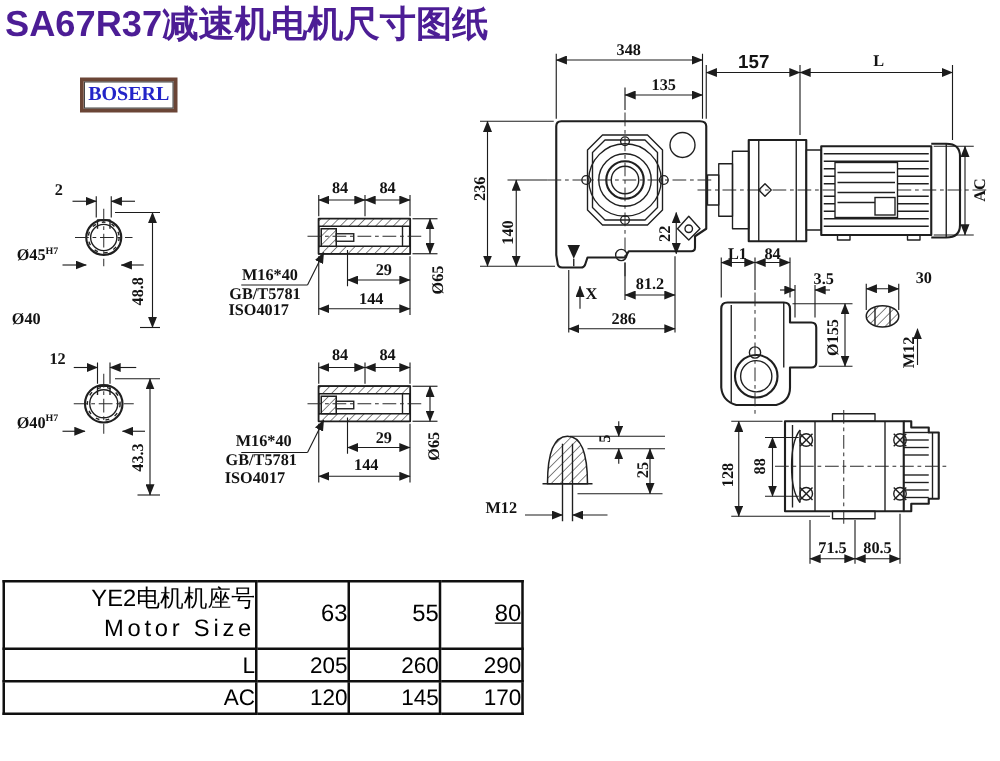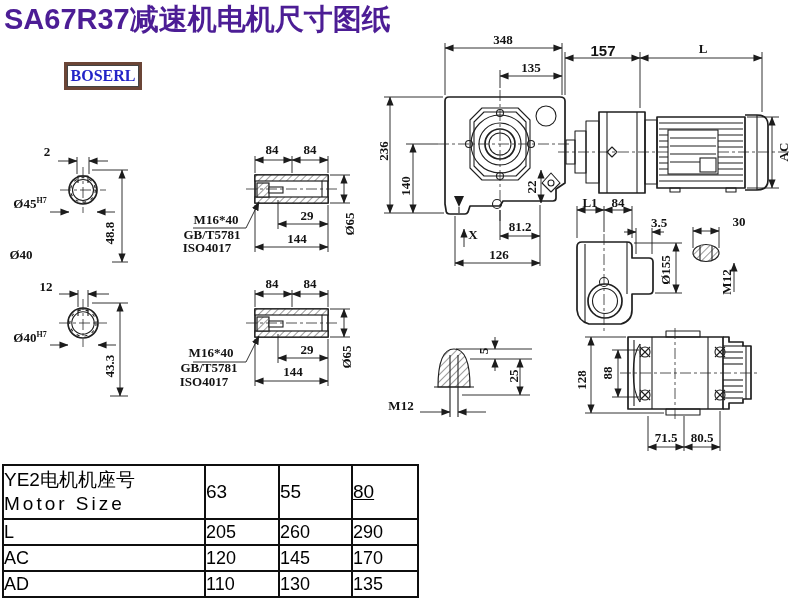--- a/index.html
+++ b/index.html
@@ -28,21 +28,21 @@
   .dim{
     position:absolute;transform:translate(-50%,-50%);
     font:bold 13px "Liberation Serif",serif;color:#131313;white-space:nowrap;
   }
   .dim.rot{transform:translate(-50%,-50%) rotate(-90deg);}
   .dim.sans{font:bold 15px "Liberation Sans",sans-serif;}
   .dim sup{font-size:8px;}
   #spec-table{
     position:absolute;left:2px;top:464px;border-collapse:collapse;
     font:18px "Liberation Sans",sans-serif;color:#000;table-layout:fixed;
-    text-align:left;
+    text-align:right;
   }
   #spec-table td{border:2px solid #0f0f0f;padding:0;}
   #spec-table .c1{width:200px;}
   #spec-table .c2{width:72px;}
   #spec-table .c3{width:71px;}
   #spec-table .c4{width:64px;text-decoration:underline;}
   #spec-table .hd{height:52px;font-size:19px;line-height:1.25;}
   #spec-table .rw{height:26px;}
   .en{letter-spacing:3px;}
 </style>
@@ -338,21 +338,21 @@
 <div class="dim" style="left:293px;top:372px">144</div>
 <div class="dim rot" style="left:347px;top:357px">Ø65</div>
 
 <div class="dim" style="left:503px;top:40px">348</div>
 <div class="dim" style="left:531px;top:68px">135</div>
 <div class="dim rot" style="left:384px;top:151px">236</div>
 <div class="dim rot" style="left:406px;top:186px">140</div>
 <div class="dim rot" style="left:532px;top:187px">22</div>
 <div class="dim" style="left:520px;top:227px">81.2</div>
 <div class="dim" style="left:473px;top:235px">X</div>
-<div class="dim" style="left:499px;top:255px">126</div>
+<div class="dim" style="left:499px;top:255px">286</div>
 
 <div class="dim sans" style="left:603px;top:50px">157</div>
 <div class="dim" style="left:703px;top:49px">L</div>
 <div class="dim rot" style="left:784px;top:152px">AC</div>
 
 <div class="dim" style="left:590px;top:203px">L1</div>
 <div class="dim" style="left:618px;top:203px">84</div>
 <div class="dim" style="left:659px;top:223px">3.5</div>
 <div class="dim" style="left:739px;top:222px">30</div>
 <div class="dim rot" style="left:666px;top:270px">Ø155</div>
@@ -383,20 +383,14 @@
     <td>205</td>
     <td>260</td>
     <td>290</td>
   </tr>
   <tr class="rw">
     <td>AC</td>
     <td>120</td>
     <td>145</td>
     <td>170</td>
   </tr>
-  <tr class="rw">
-    <td>AD</td>
-    <td>110</td>
-    <td>130</td>
-    <td>135</td>
-  </tr>
 </tbody>
   </table>
 
 </body></html>

